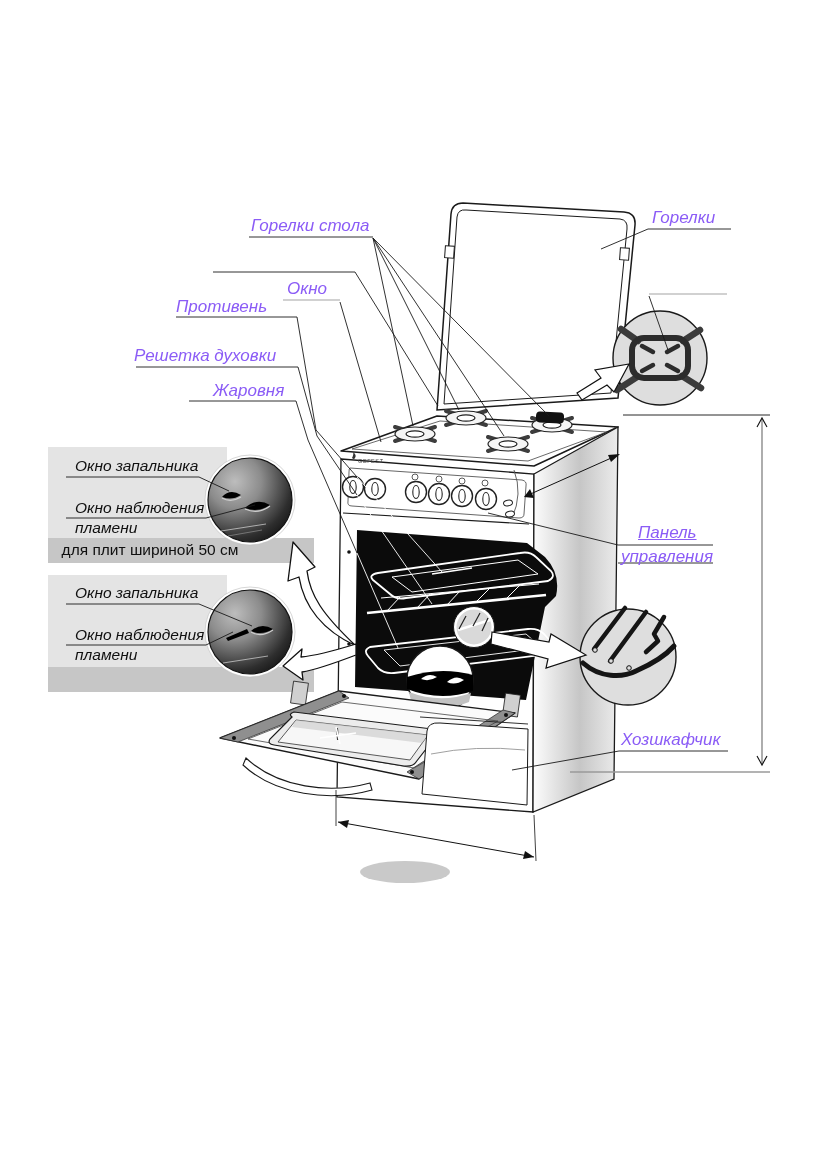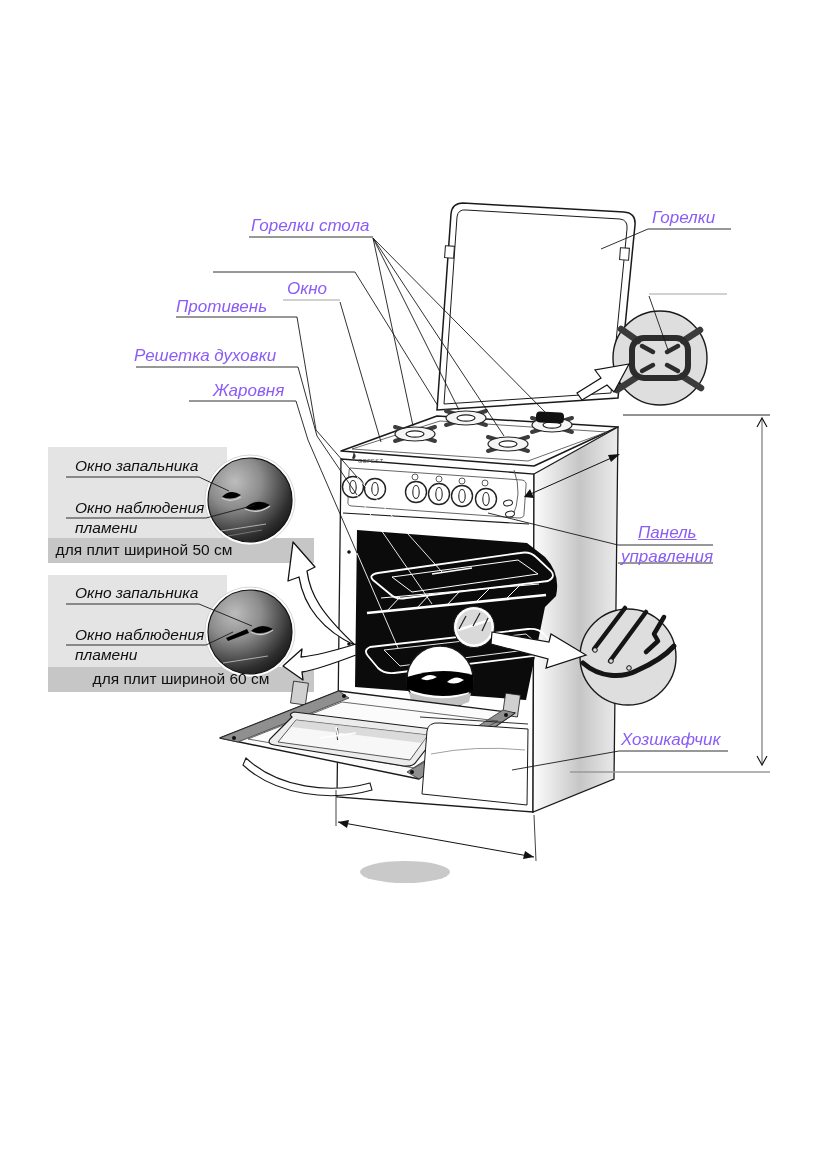--- a/index.html
+++ b/index.html
@@ -272,21 +272,20 @@
   <div class="lbl" style="left:176px;top:297px;">Противень</div>
   <div class="lbl" style="left:134px;top:346px;">Решетка духовки</div>
   <div class="lbl" style="left:202px;top:381px;margin-left:11px;">Жаровня</div>
   <div class="lbl" style="left:638px;top:523px;text-decoration:underline;">Панель</div>
   <div class="lbl" style="left:621px;top:547px;">управления</div>
   <div class="lbl" style="left:621px;top:730px;">Хозшкафчик</div>
 
   <div class="lbl2" style="left:67px;top:457px;">Окно запальника</div>
   <div class="lbl2" style="left:67px;top:499px;">Окно наблюдения</div>
   <div class="lbl2" style="left:67px;top:519px;">пламени</div>
-  <div class="cap" style="left:38px;top:541px;width:212px;">для плит шириной 50 см</div>
+  <div class="cap" style="left:44px;top:541px;width:212px;">для плит шириной 50 см</div>
 
   <div class="lbl2" style="left:67px;top:584px;">Окно запальника</div>
   <div class="lbl2" style="left:67px;top:626px;">Окно наблюдения</div>
   <div class="lbl2" style="left:67px;top:646px;">пламени</div>
-  <div class="cap" style="left:48px;top:670px;width:266px;">для плит шириной 60 см</div>
 
   <div class="brand" style="left:358px;top:458px;">GEFEST</div>
 </div>
 
 </body></html>

